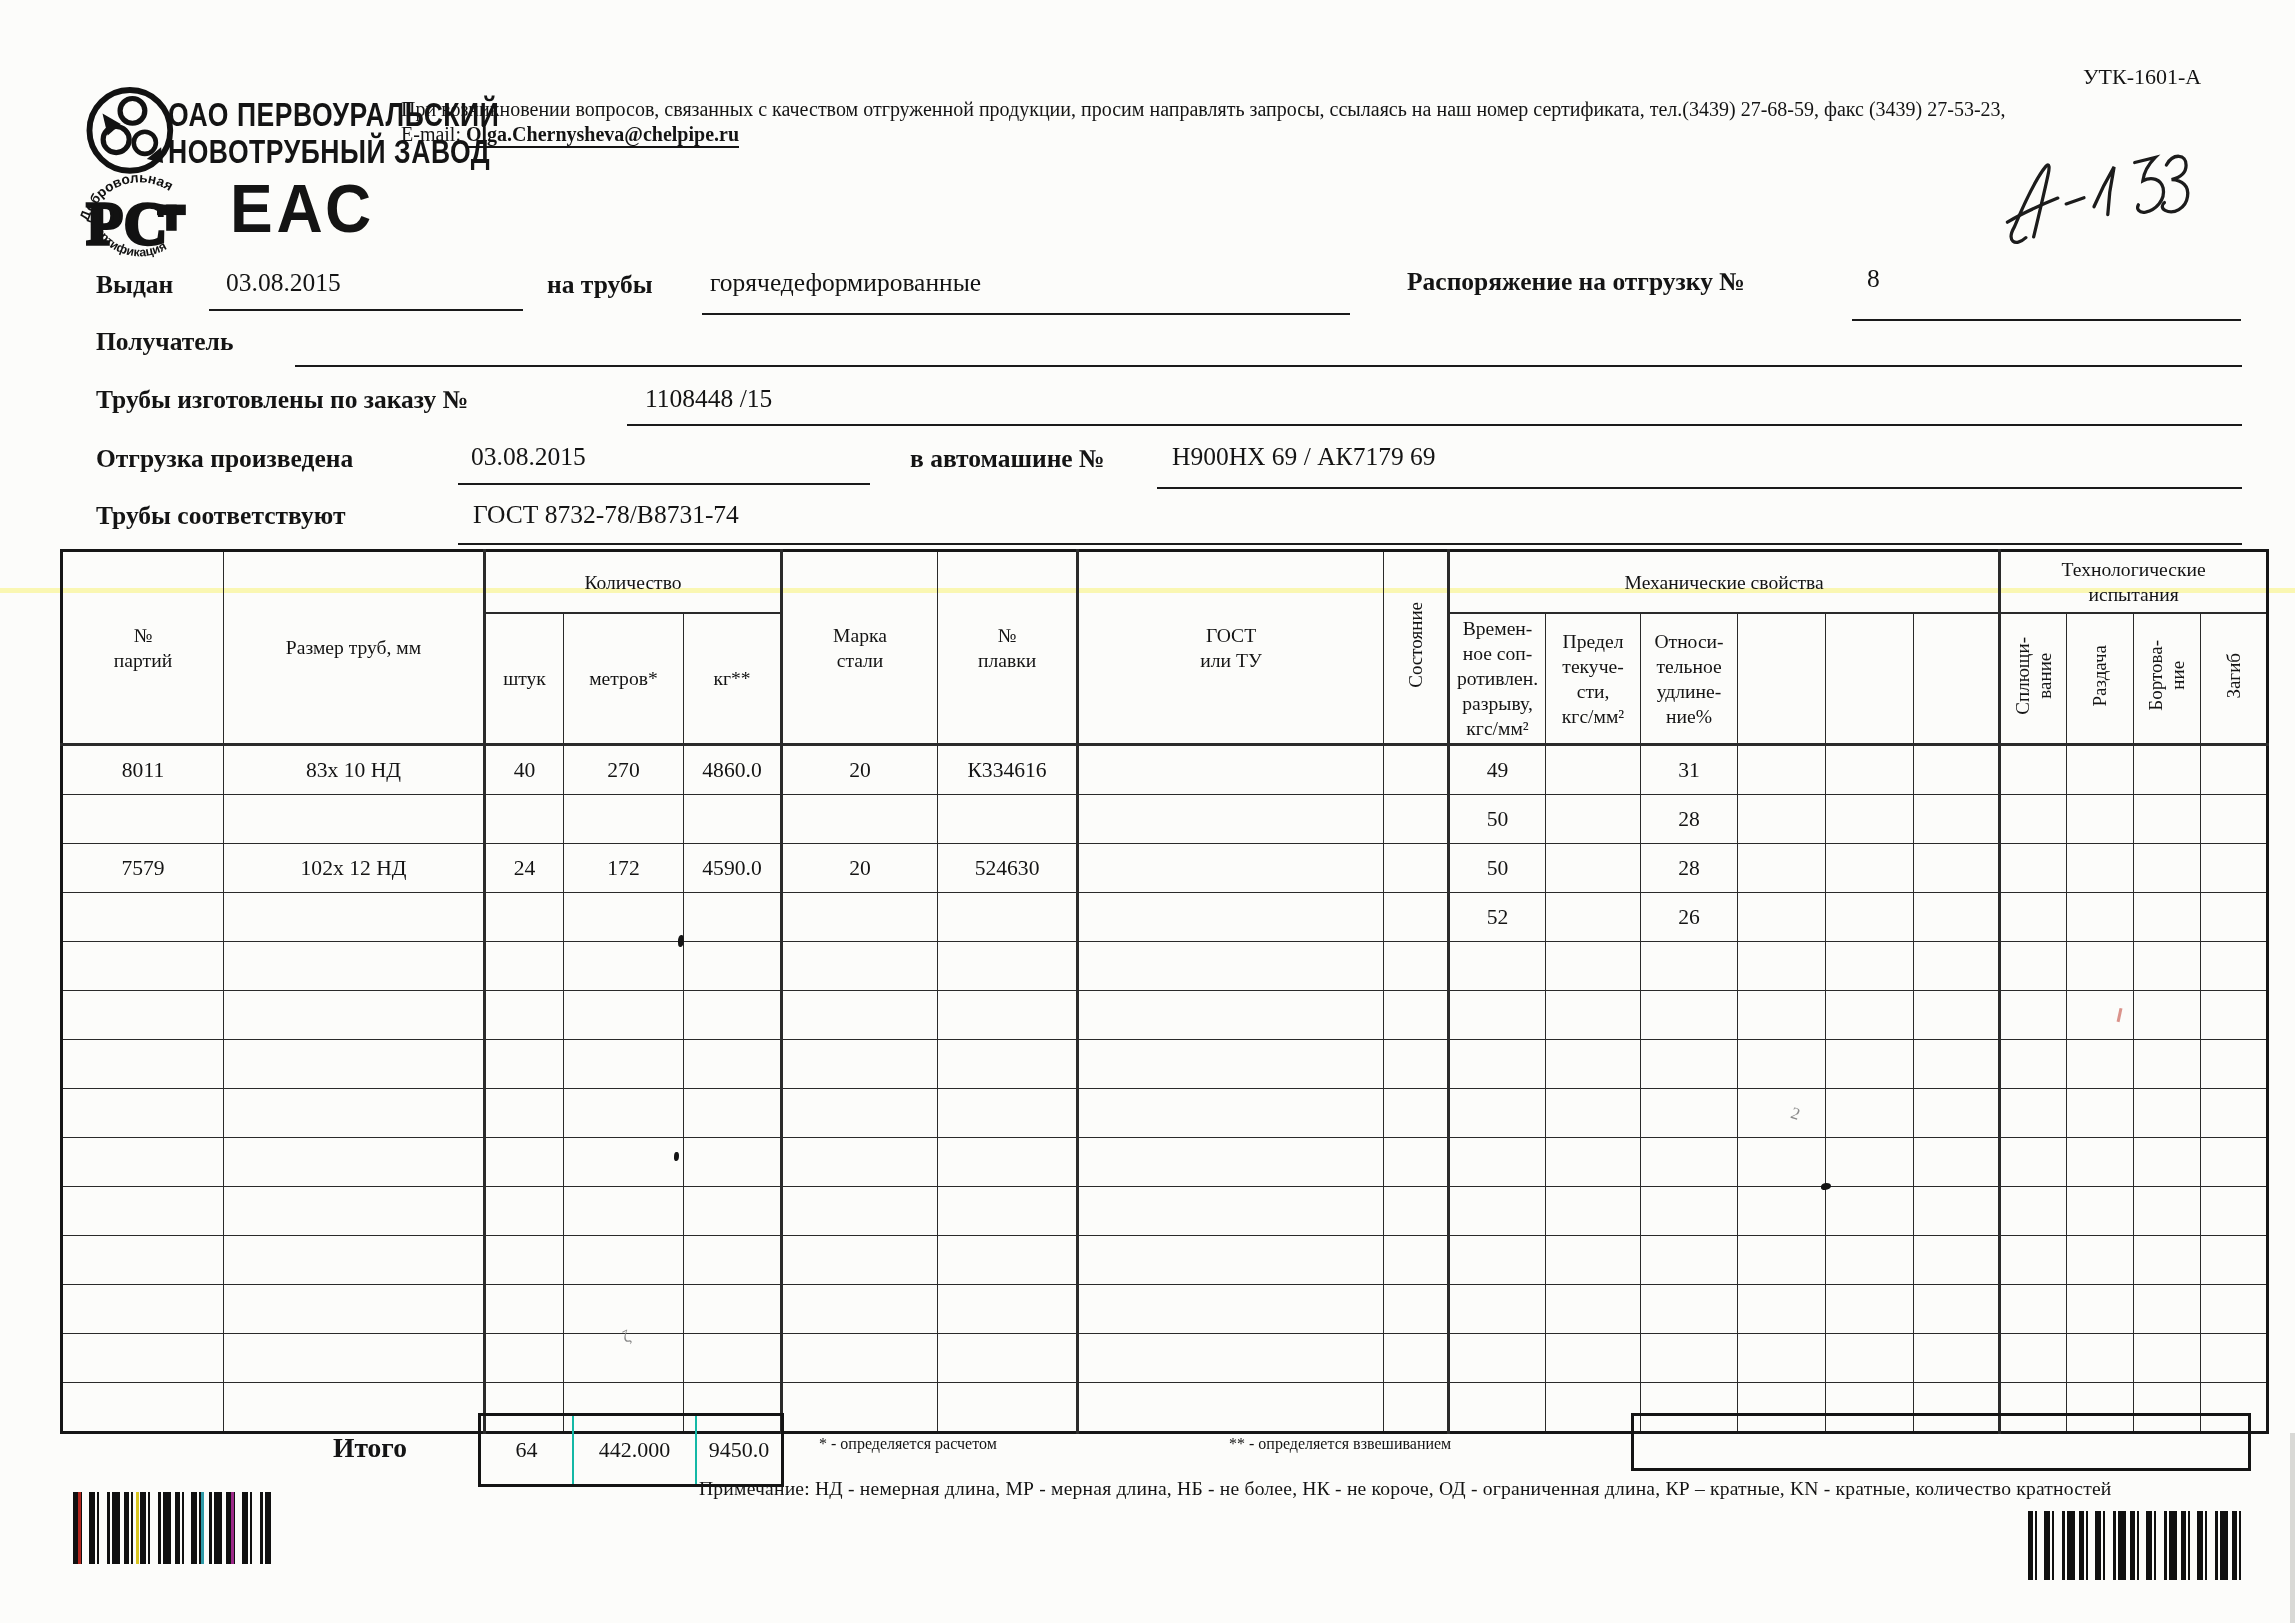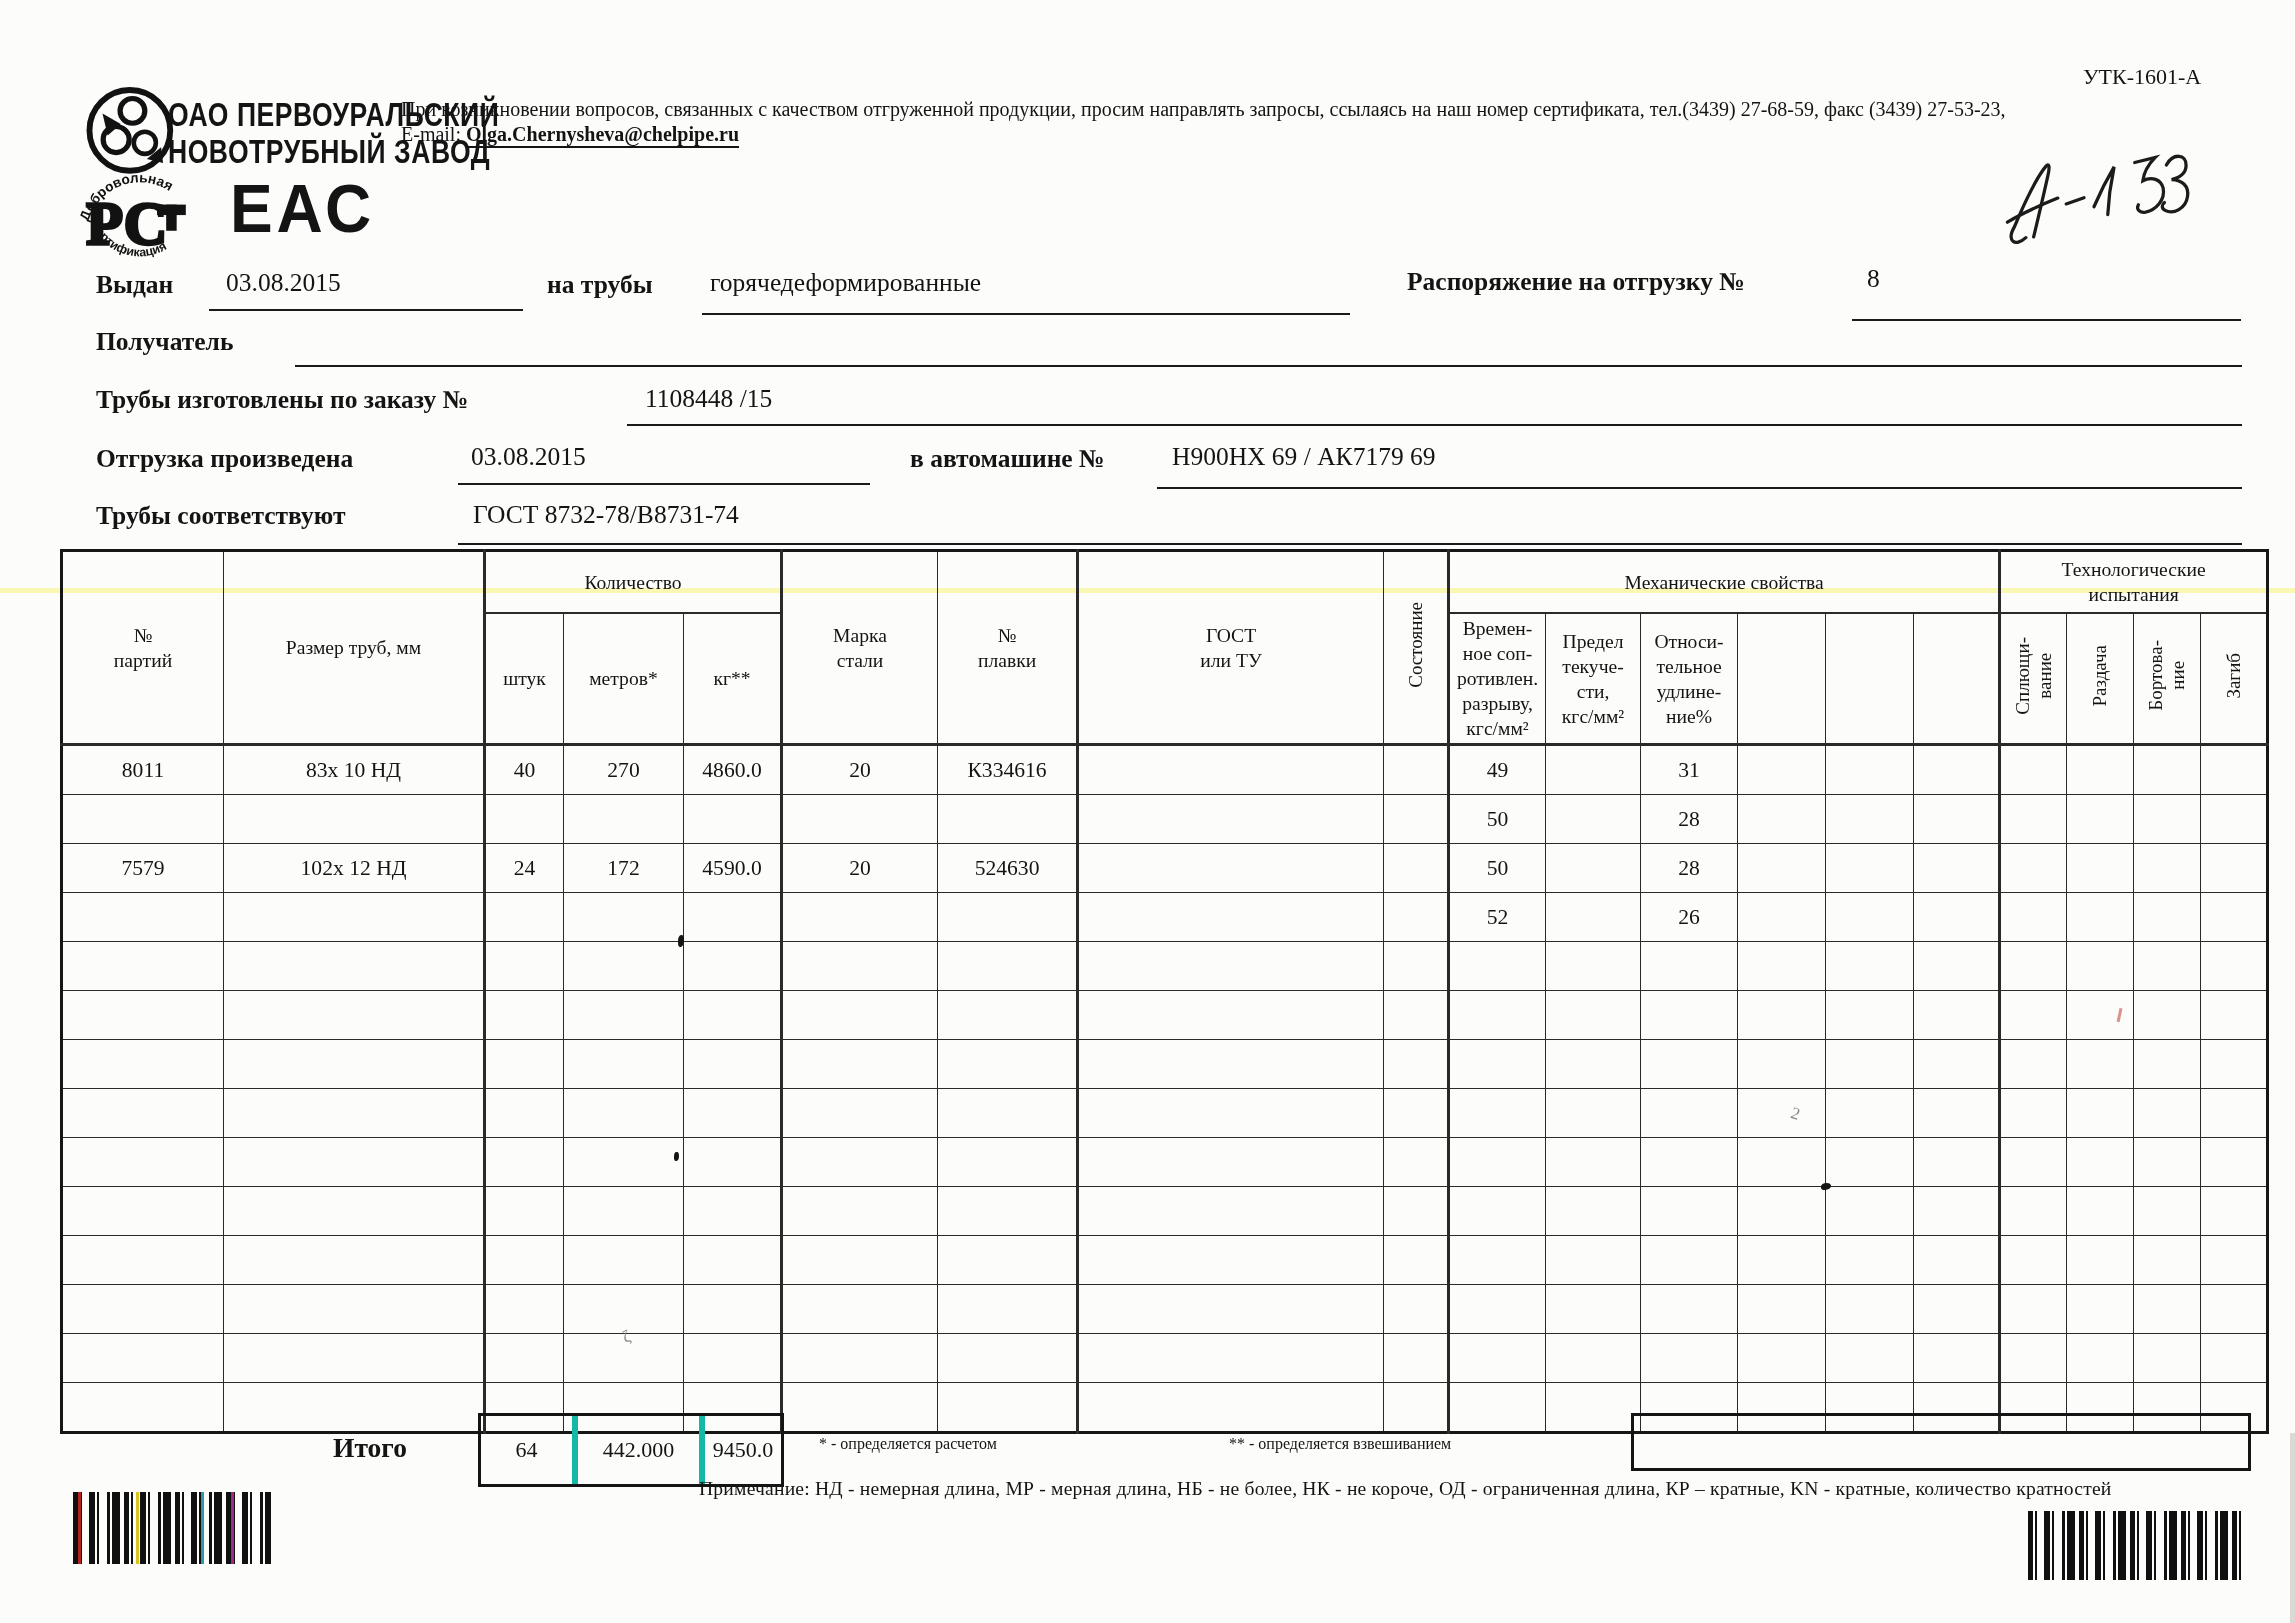--- a/index.html
+++ b/index.html
@@ -37,21 +37,21 @@
   .bl-thick{border-left-width:3.3px !important;}
   .bb-mid{border-bottom-width:2.6px !important;}
   .pre{white-space:pre-line;}
   .small{font-size:17.7px;line-height:21.6px;}
   .vert{writing-mode:vertical-rl;transform:rotate(180deg);white-space:pre-line;
         display:inline-block;font-size:19px;line-height:22px;}
   
   .itogo{font-size:27.5px;font-weight:bold;}
   .totbox{display:flex;border:3.3px solid #141414;background:transparent;}
   .totcell{display:flex;align-items:center;justify-content:center;font-size:22px;height:100%;}
-  .totcell + .totcell{border-left:6px solid #14b8a6;text-align:center;}
+  .totcell + .totcell{border-left:2px solid #14b8a6;text-align:center;}
   .fnote{font-size:16px;white-space:nowrap;}
   .note{font-size:19.6px;white-space:nowrap;letter-spacing:0.2px;}
   .rightbox{border:3.3px solid #141414;}
   .barcode{background:repeating-linear-gradient(90deg,
       #101010 0 4.6px, transparent 4.6px 7.2px,
       #101010 7.2px 9.2px, transparent 9.2px 15.7px,
       #101010 15.7px 21.6px, transparent 21.6px 24px,
       #101010 24px 26px, transparent 26px 34px,
       #101010 34px 37px, transparent 37px 39px,
       #101010 39px 47px, transparent 47px 51px);}

